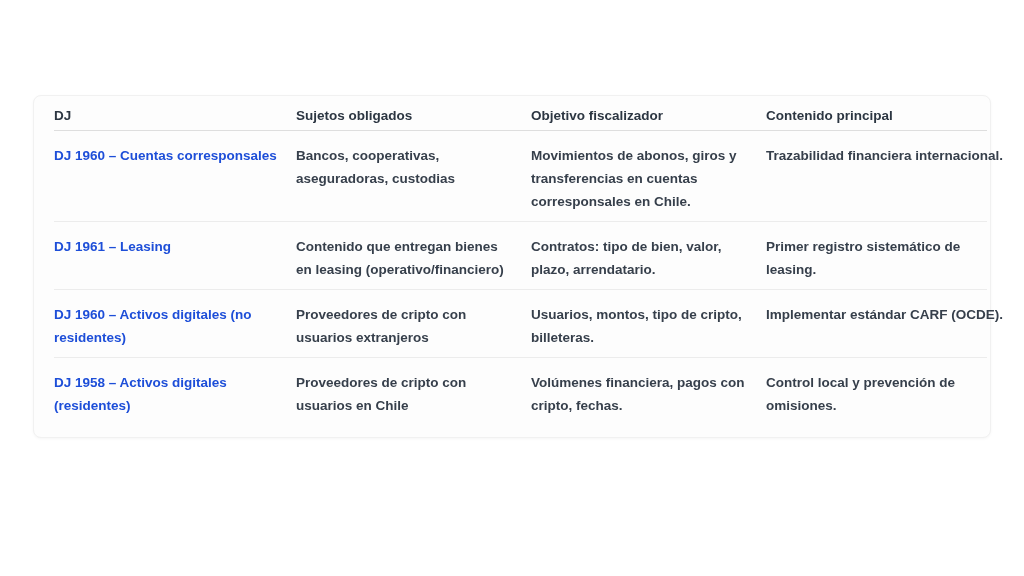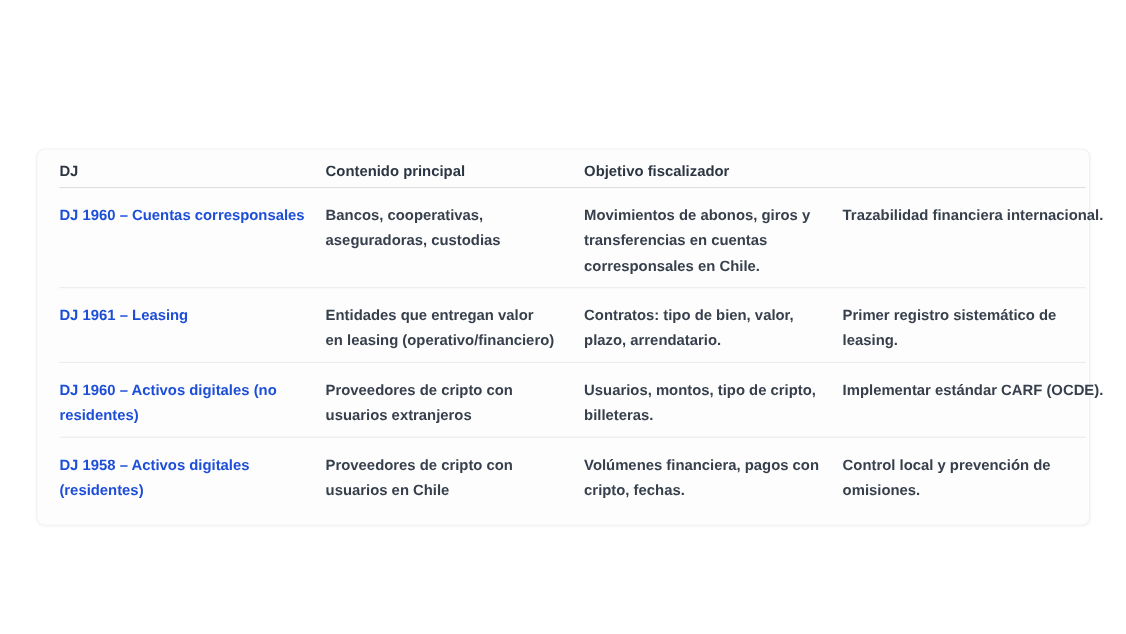--- a/index.html
+++ b/index.html
@@ -11,21 +11,20 @@
   }
   .card {
     position: absolute;
     left: 33px; top: 95px;
     width: 958px;
     background: #fdfdfd;
     border: 1px solid #f1f1f1;
     border-radius: 8px;
     box-shadow: 0 1px 3px rgba(0,0,0,0.04);
     padding-bottom: 12px;
-    margin-top: 40px;
   }
   .table-inner {
     margin: 0 3px 0 20px;
   }
   .t-row {
     display: grid;
     grid-template-columns: 242px 235px 235px 223px;
     align-items: start;
   }
   .t-head {
@@ -58,37 +57,38 @@
   }
 </style>
 </head>
 <body>
 
 <div class="card">
   <div class="table-inner">
 
     <div class="t-row t-head">
       <div class="cell">DJ</div>
+      <div class="cell">Sujetos obligados</div>
+      <div class="cell">Objetivo fiscalizador</div>
       <div class="cell">Contenido principal</div>
-      <div class="cell">Objetivo fiscalizador</div>
     </div>
 
     <div class="t-row t-body-row">
       <div class="cell dj-title">DJ 1960 – Cuentas corresponsales</div>
       <div class="cell">Bancos, cooperativas,
 aseguradoras, custodias</div>
       <div class="cell">Movimientos de abonos, giros y
 transferencias en cuentas
 corresponsales en Chile.</div>
       <div class="cell">Trazabilidad financiera internacional.</div>
     </div>
 
     <div class="t-row t-body-row">
       <div class="cell dj-title">DJ 1961 – Leasing</div>
-      <div class="cell">Entidades que entregan valor
+      <div class="cell">Contenido que entregan bienes
 en leasing (operativo/financiero)</div>
       <div class="cell">Contratos: tipo de bien, valor,
 plazo, arrendatario.</div>
       <div class="cell">Primer registro sistemático de
 leasing.</div>
     </div>
 
 
     <div class="t-row t-body-row">
       <div class="cell dj-title">DJ 1960 – Activos digitales (no

